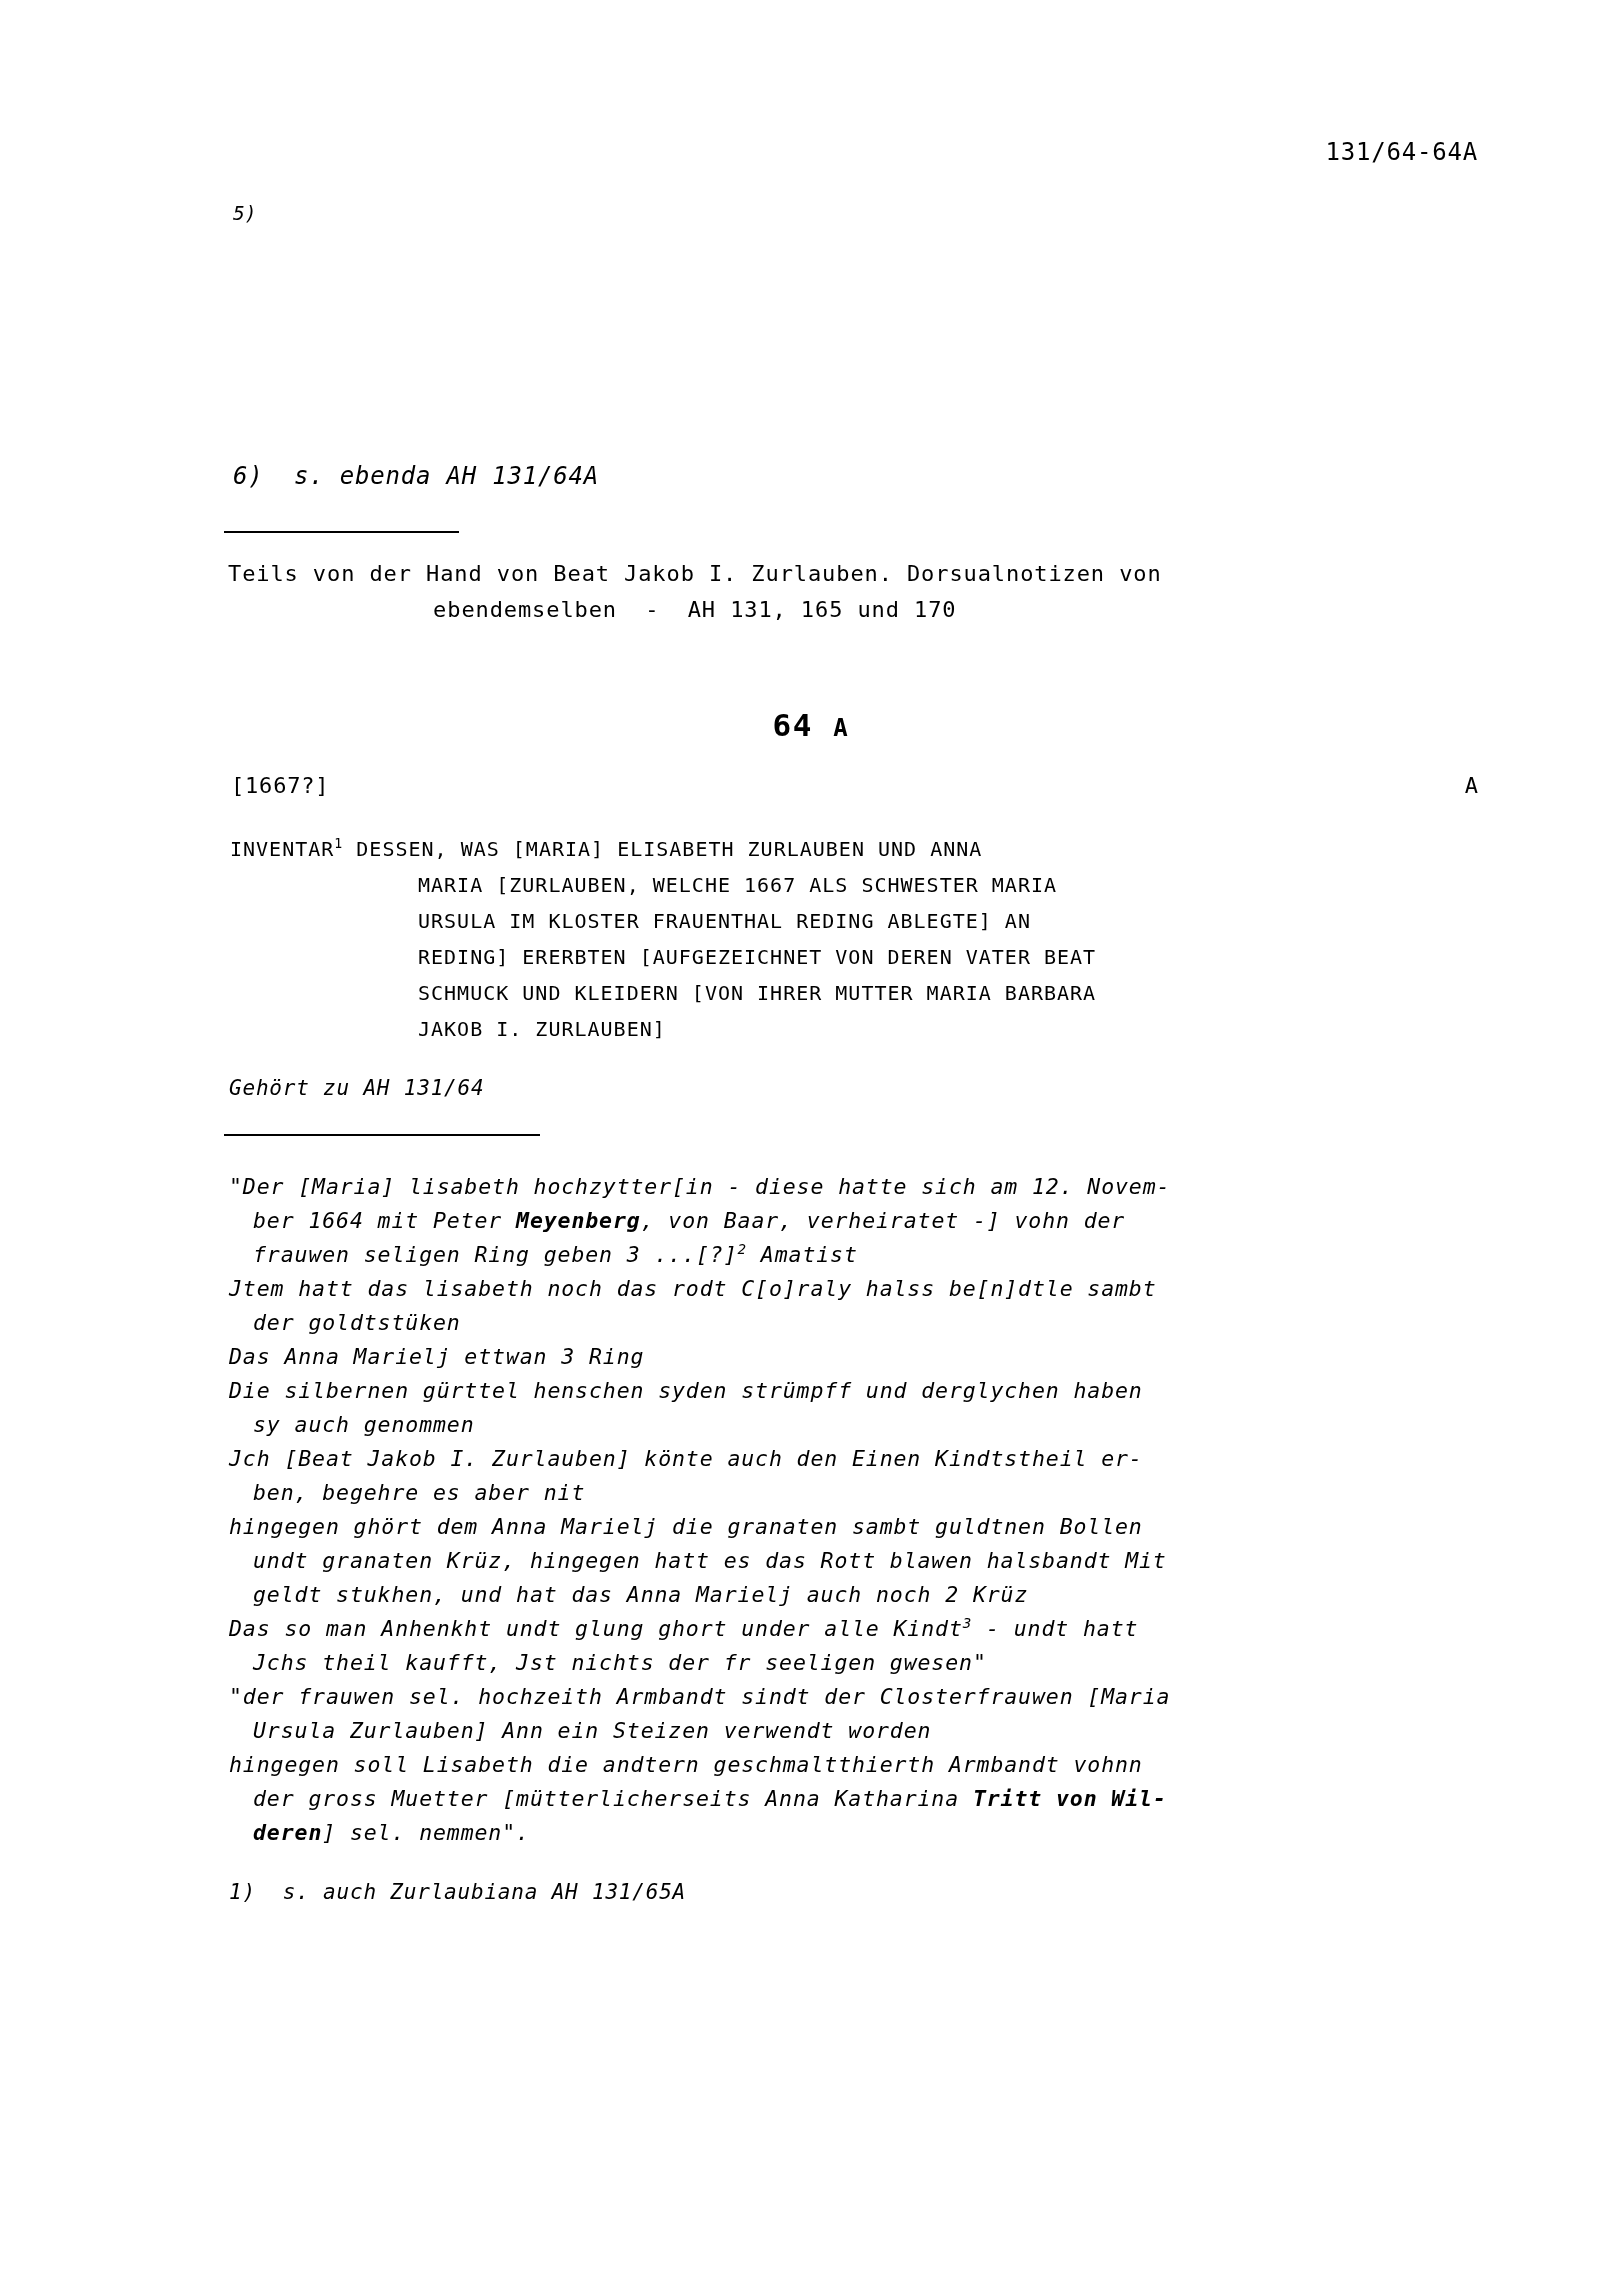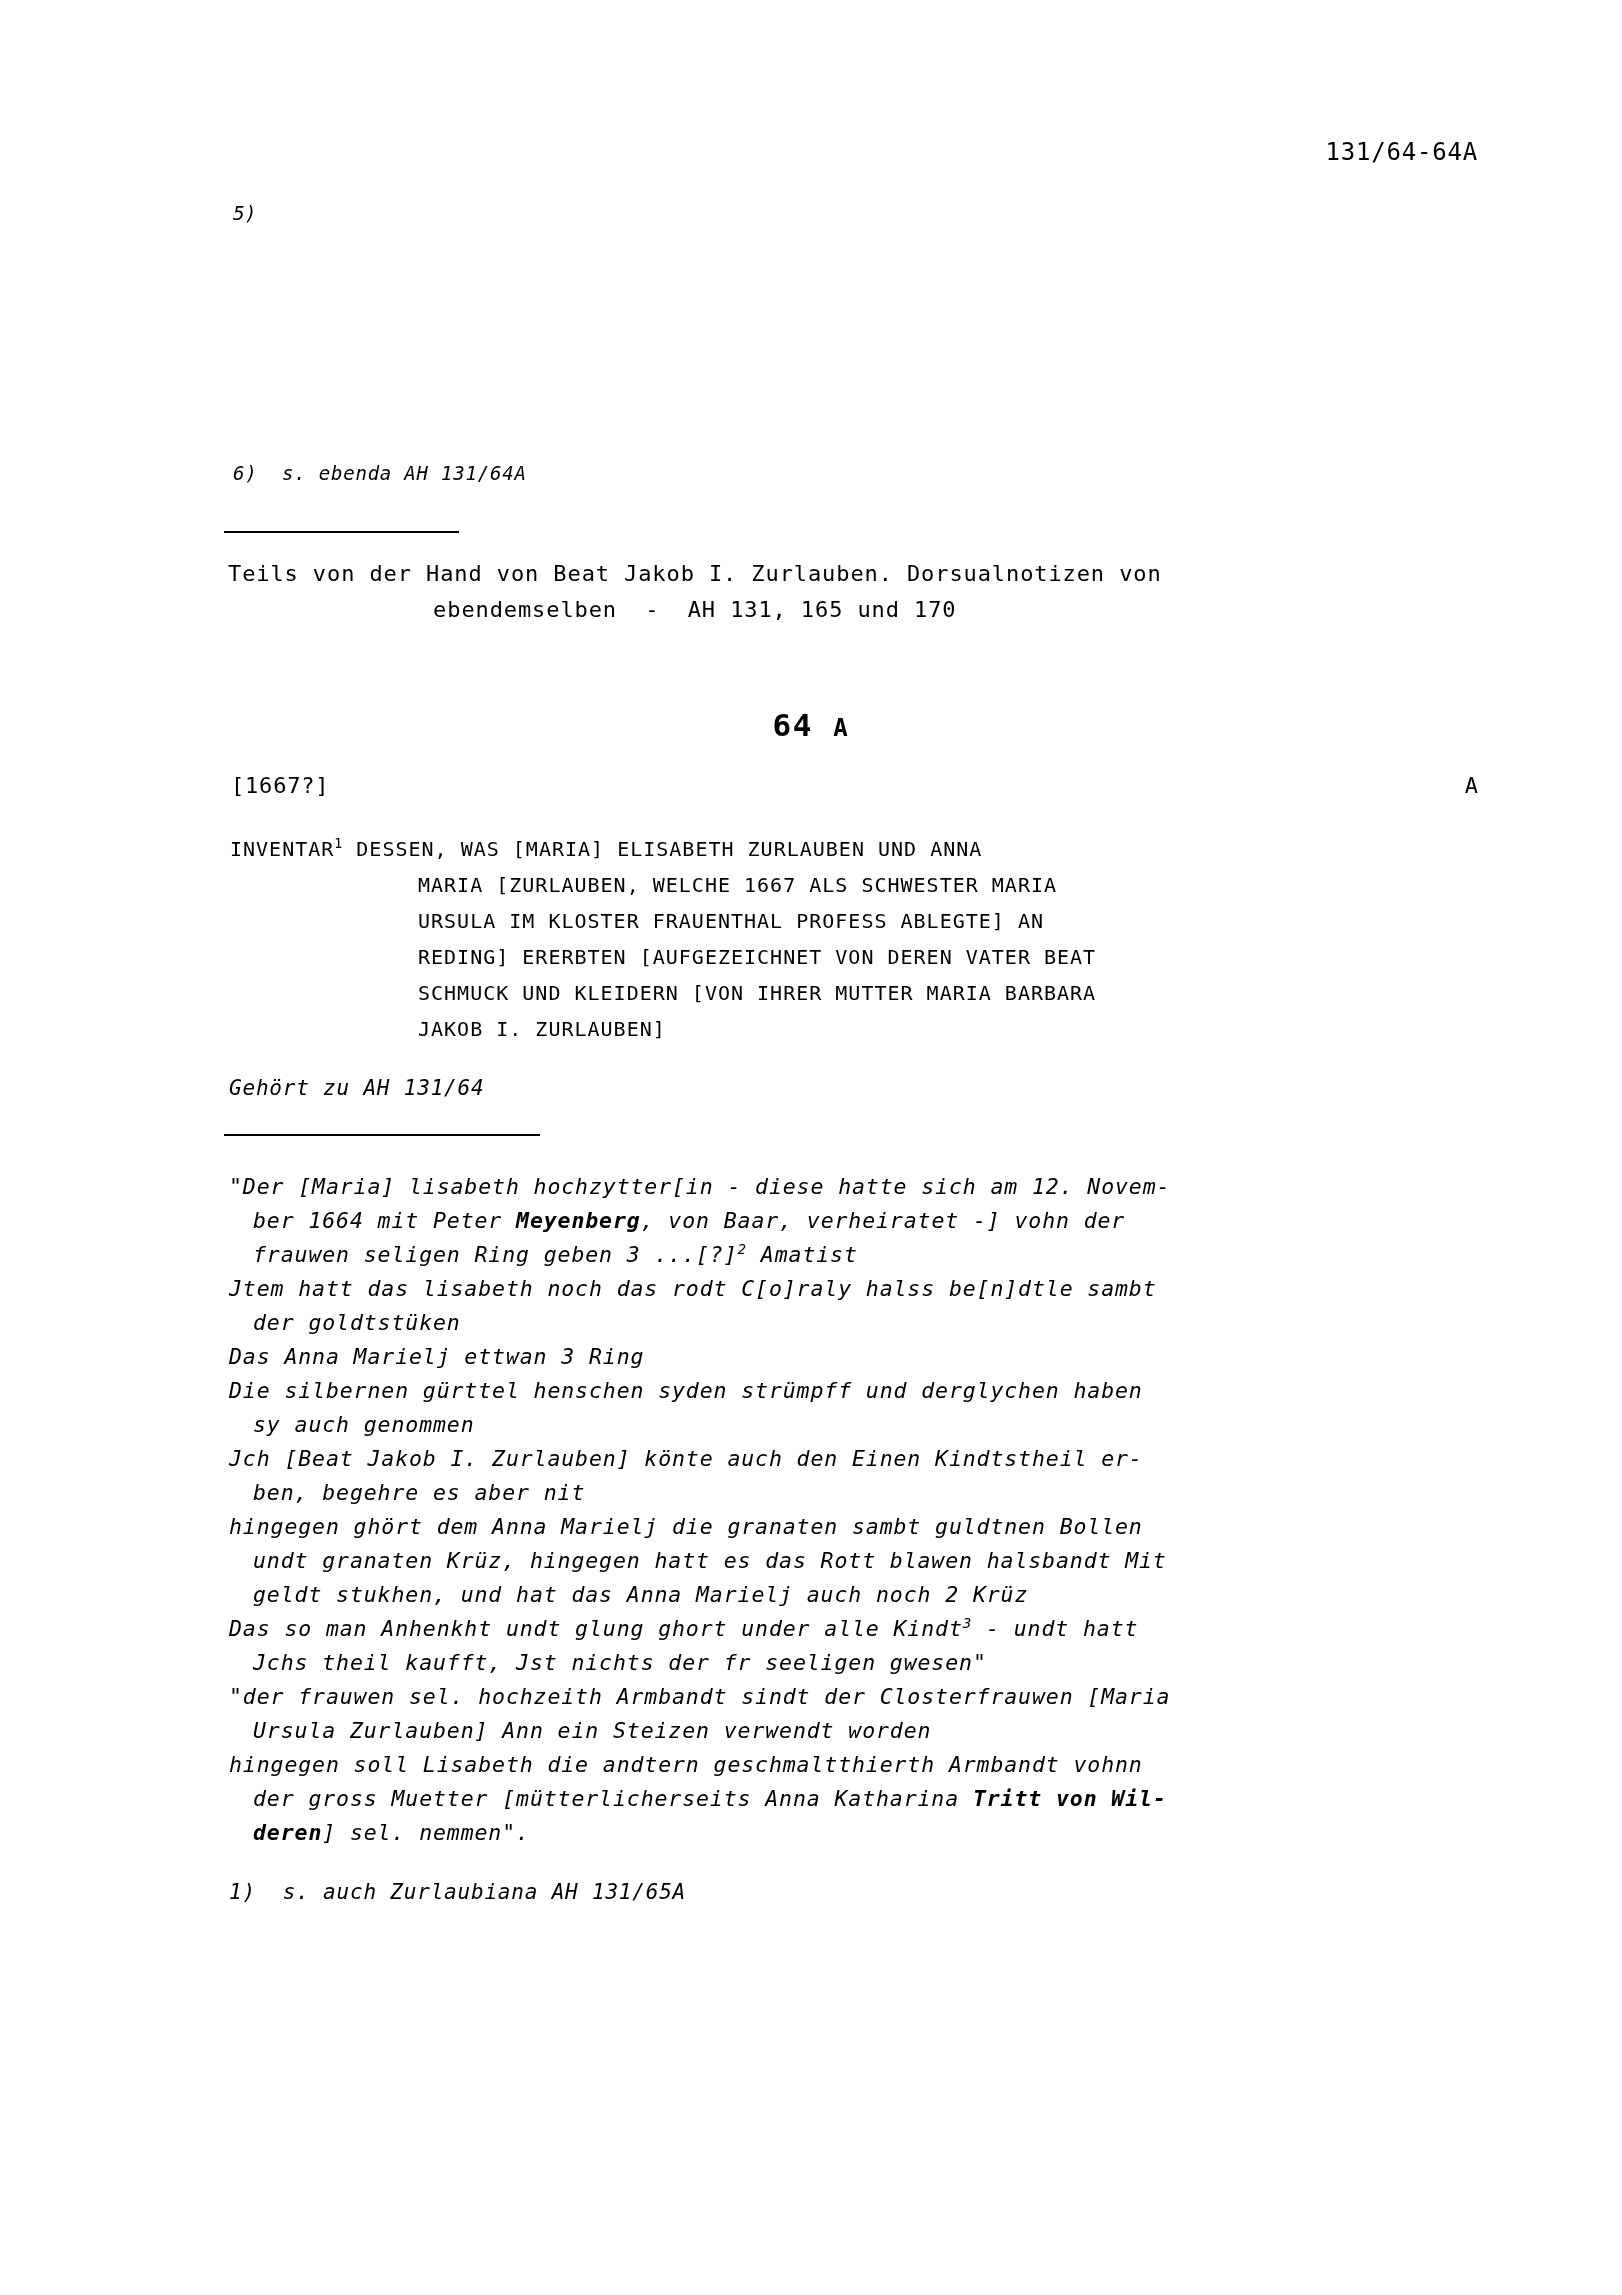--- a/index.html
+++ b/index.html
@@ -34,21 +34,21 @@
     left: 233px;
     top: 202px;
     font-size: 19.5px;
     font-style: italic;
     white-space: pre;
   }
   .note-6 {
     position: absolute;
     left: 233px;
     top: 462px;
-    font-size: 19px;
+    font-size: 24px;
     font-style: italic;
     letter-spacing: 0.8px;
     white-space: pre;
   }
   .rule-1 {
     position: absolute;
     left: 224px;
     top: 531px;
     width: 235px;
     height: 2.4px;
@@ -184,21 +184,21 @@
 
   <div class="doc-number"><span>64</span> <span class="sub">A</span></div>
 
   <div class="date-bracket">[1667?]</div>
 
   <div class="right-marker">A</div>
 
   <div class="title-block">
     <span class="lead"><span>INVENTAR</span><sup>1</sup><span> DESSEN, WAS [MARIA] ELISABETH ZURLAUBEN UND ANNA</span></span>
     <span class="cont">MARIA [ZURLAUBEN, WELCHE 1667 ALS SCHWESTER MARIA</span>
-    <span class="cont">URSULA IM KLOSTER FRAUENTHAL PROFESS ABLEGTE] AN</span>
+    <span class="cont">URSULA IM KLOSTER FRAUENTHAL REDING ABLEGTE] AN</span>
     <span class="cont">REDING] ERERBTEN [AUFGEZEICHNET VON DEREN VATER BEAT</span>
     <span class="cont">SCHMUCK UND KLEIDERN [VON IHRER MUTTER MARIA BARBARA</span>
     <span class="cont">JAKOB I. ZURLAUBEN]</span>
   </div>
 
   <div class="belongs">Gehört zu AH 131/64</div>
 
   <div class="rule-2"></div>
 
   <div class="body-text">

